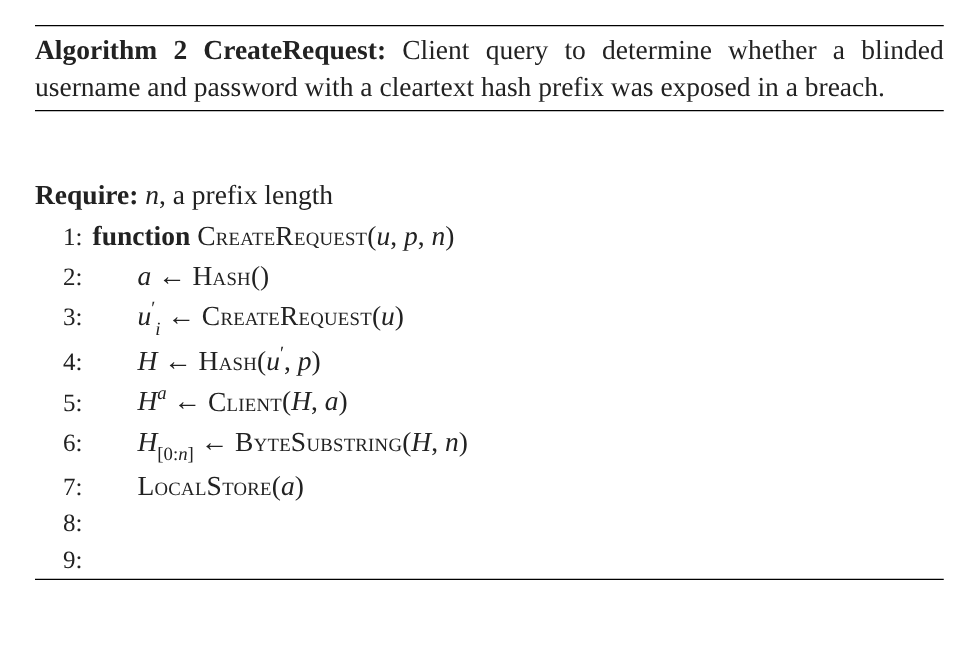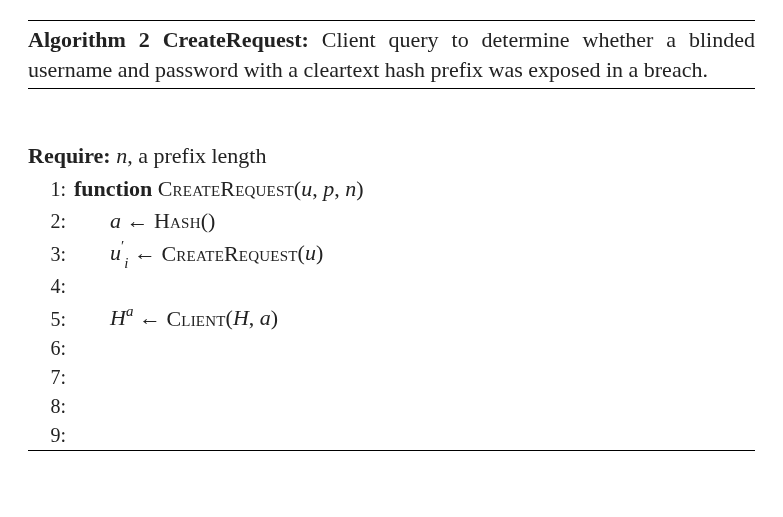--- a/index.html
+++ b/index.html
@@ -106,35 +106,44 @@
 
   <div class="line">
     <div class="lineno">3:</div>
     <div class="code indent2">
       <span class="it">u</span><span class="sup">′</span><span class="sub it">i</span><span> ← </span><span class="sc">CreateRequest</span><span>(</span><span class="it">u</span><span>)</span>
     </div>
   </div>
 
   <div class="line">
     <div class="lineno">4:</div>
+    <div class="code indent2">
+      <span class="it">H</span><span> ← </span><span class="sc">Hash</span><span>(</span><span class="it">u</span><span class="sup">′</span><span>, </span><span class="it">p</span><span>)</span>
+    </div>
   </div>
 
   <div class="line">
     <div class="lineno">5:</div>
     <div class="code indent2">
       <span class="it">H</span><span class="sup it">a</span><span> ← </span><span class="sc">Client</span><span>(</span><span class="it">H</span><span>, </span><span class="it">a</span><span>)</span>
     </div>
   </div>
 
   <div class="line">
     <div class="lineno">6:</div>
+    <div class="code indent2">
+      <span class="it">H</span><span class="sub"><span>[0:</span><span class="it">n</span><span>]</span></span><span> ← </span><span class="sc">ByteSubstring</span><span>(</span><span class="it">H</span><span>, </span><span class="it">n</span><span>)</span>
+    </div>
   </div>
 
   <div class="line">
     <div class="lineno">7:</div>
+    <div class="code indent2">
+      <span class="sc">LocalStore</span><span>(</span><span class="it">a</span><span>)</span>
+    </div>
   </div>
 
   <div class="line">
     <div class="lineno">8:</div>
   </div>
 
   <div class="line">
     <div class="lineno">9:</div>
   </div>
 

